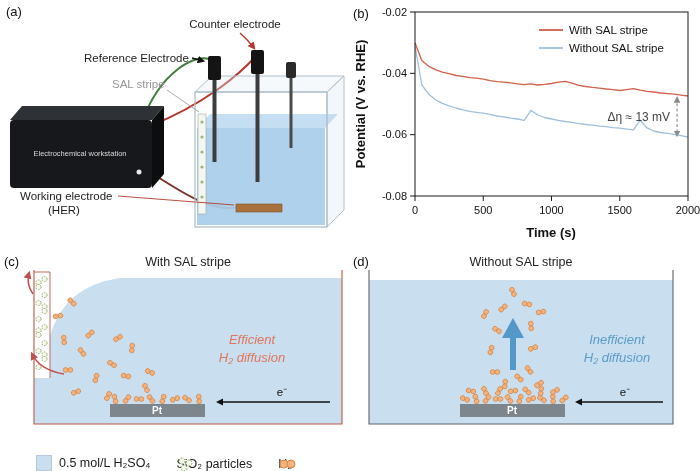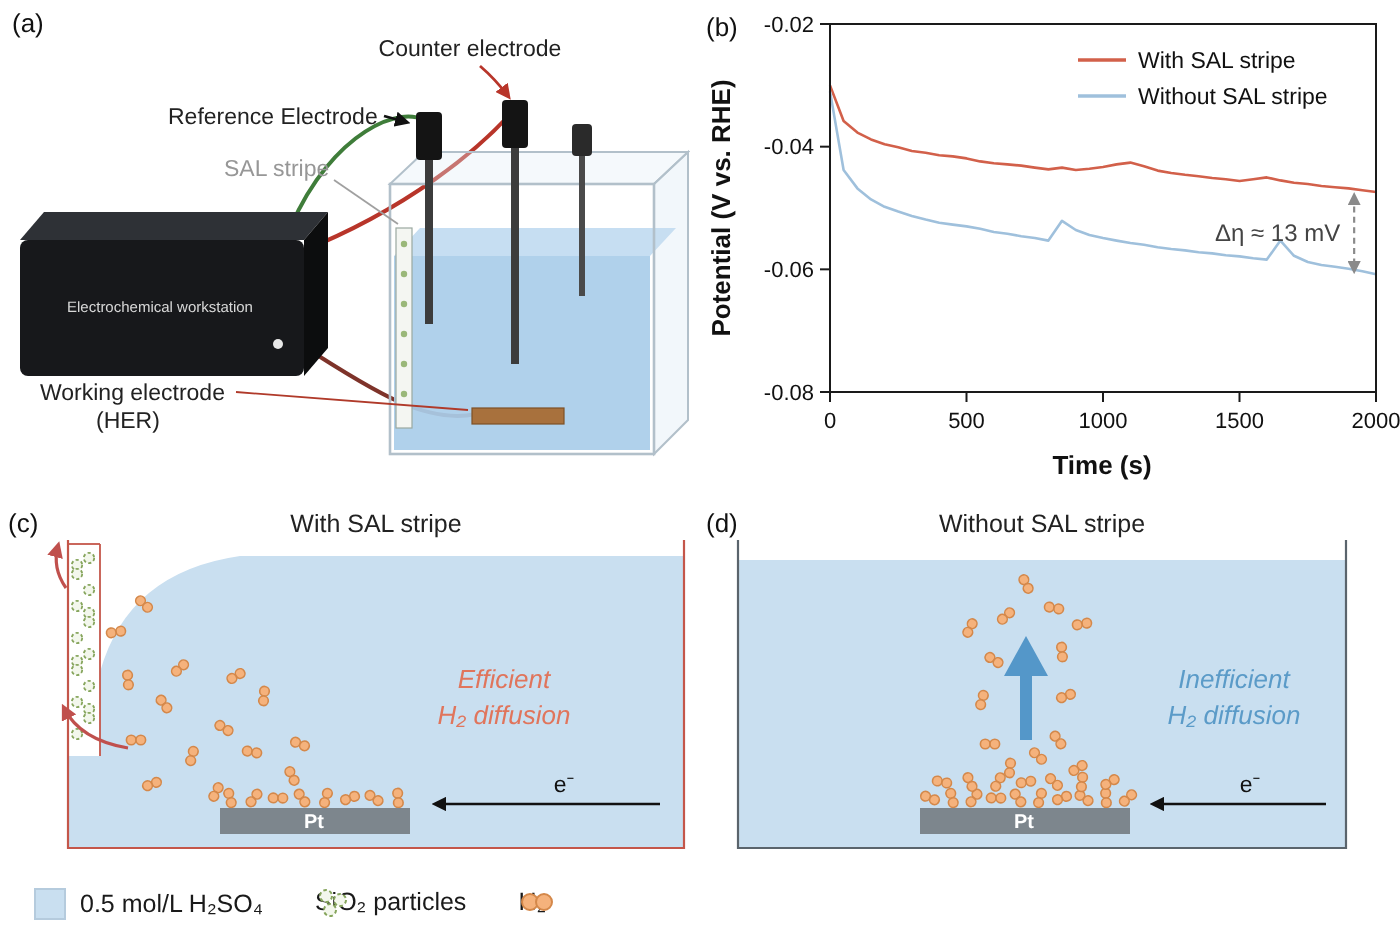--- a/index.html
+++ b/index.html
@@ -13,21 +13,21 @@
   .ttl{font-size:12.5px;fill:#222;}
   .leg{font-size:11.5px;fill:#111;}
   .axl{font-size:13px;fill:#111;font-weight:600;}
   .tick{font-size:11px;fill:#111;}
   .annot{font-size:12px;fill:#444;}
   .eff{font-size:13px;font-style:italic;fill:#e0755c;}
   .ineff{font-size:13px;font-style:italic;fill:#5b9bc8;}
   .ptlbl{font-size:10px;font-weight:bold;fill:#fff;}
   .elbl{font-size:11.5px;fill:#111;}
   .legend-row{position:absolute;left:0;top:444px;width:700px;height:27px;display:flex;
-              align-items:flex-start;padding-left:17px;gap:26px;box-sizing:border-box;}
+              align-items:flex-end;padding-left:36px;gap:26px;box-sizing:border-box;}
   .legend-item{display:flex;align-items:center;gap:7px;font-size:12.5px;color:#1a1a1a;}
   .sq{width:16px;height:16px;display:inline-block;border:1px solid #b5cbdd;box-sizing:border-box;}
   .sio2{fill:#f3f7ec;stroke:#86a55c;stroke-width:1;stroke-dasharray:1.8 1.3;}
   .h2c{fill:#f5b27c;stroke:#d4884a;stroke-width:1;}
 </style>
 </head>
 <body>
 
 <div id="root">
 

